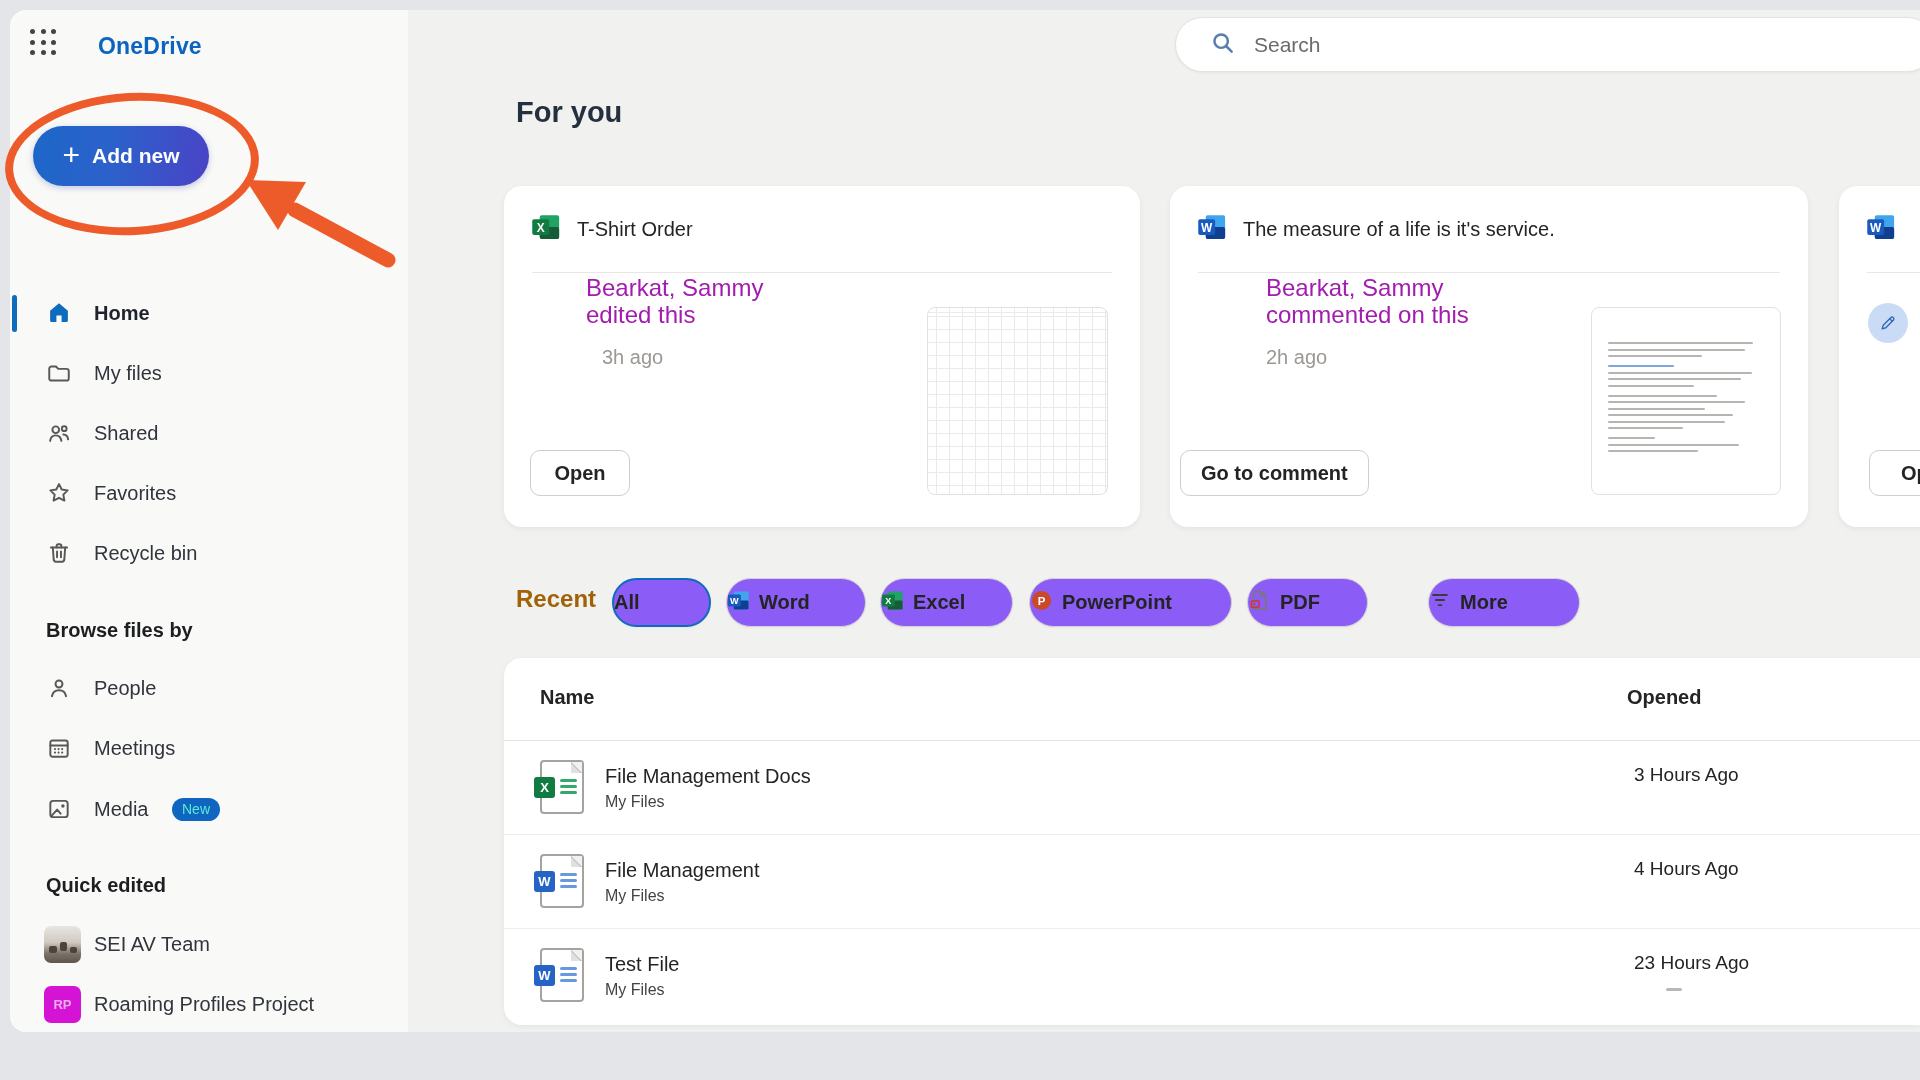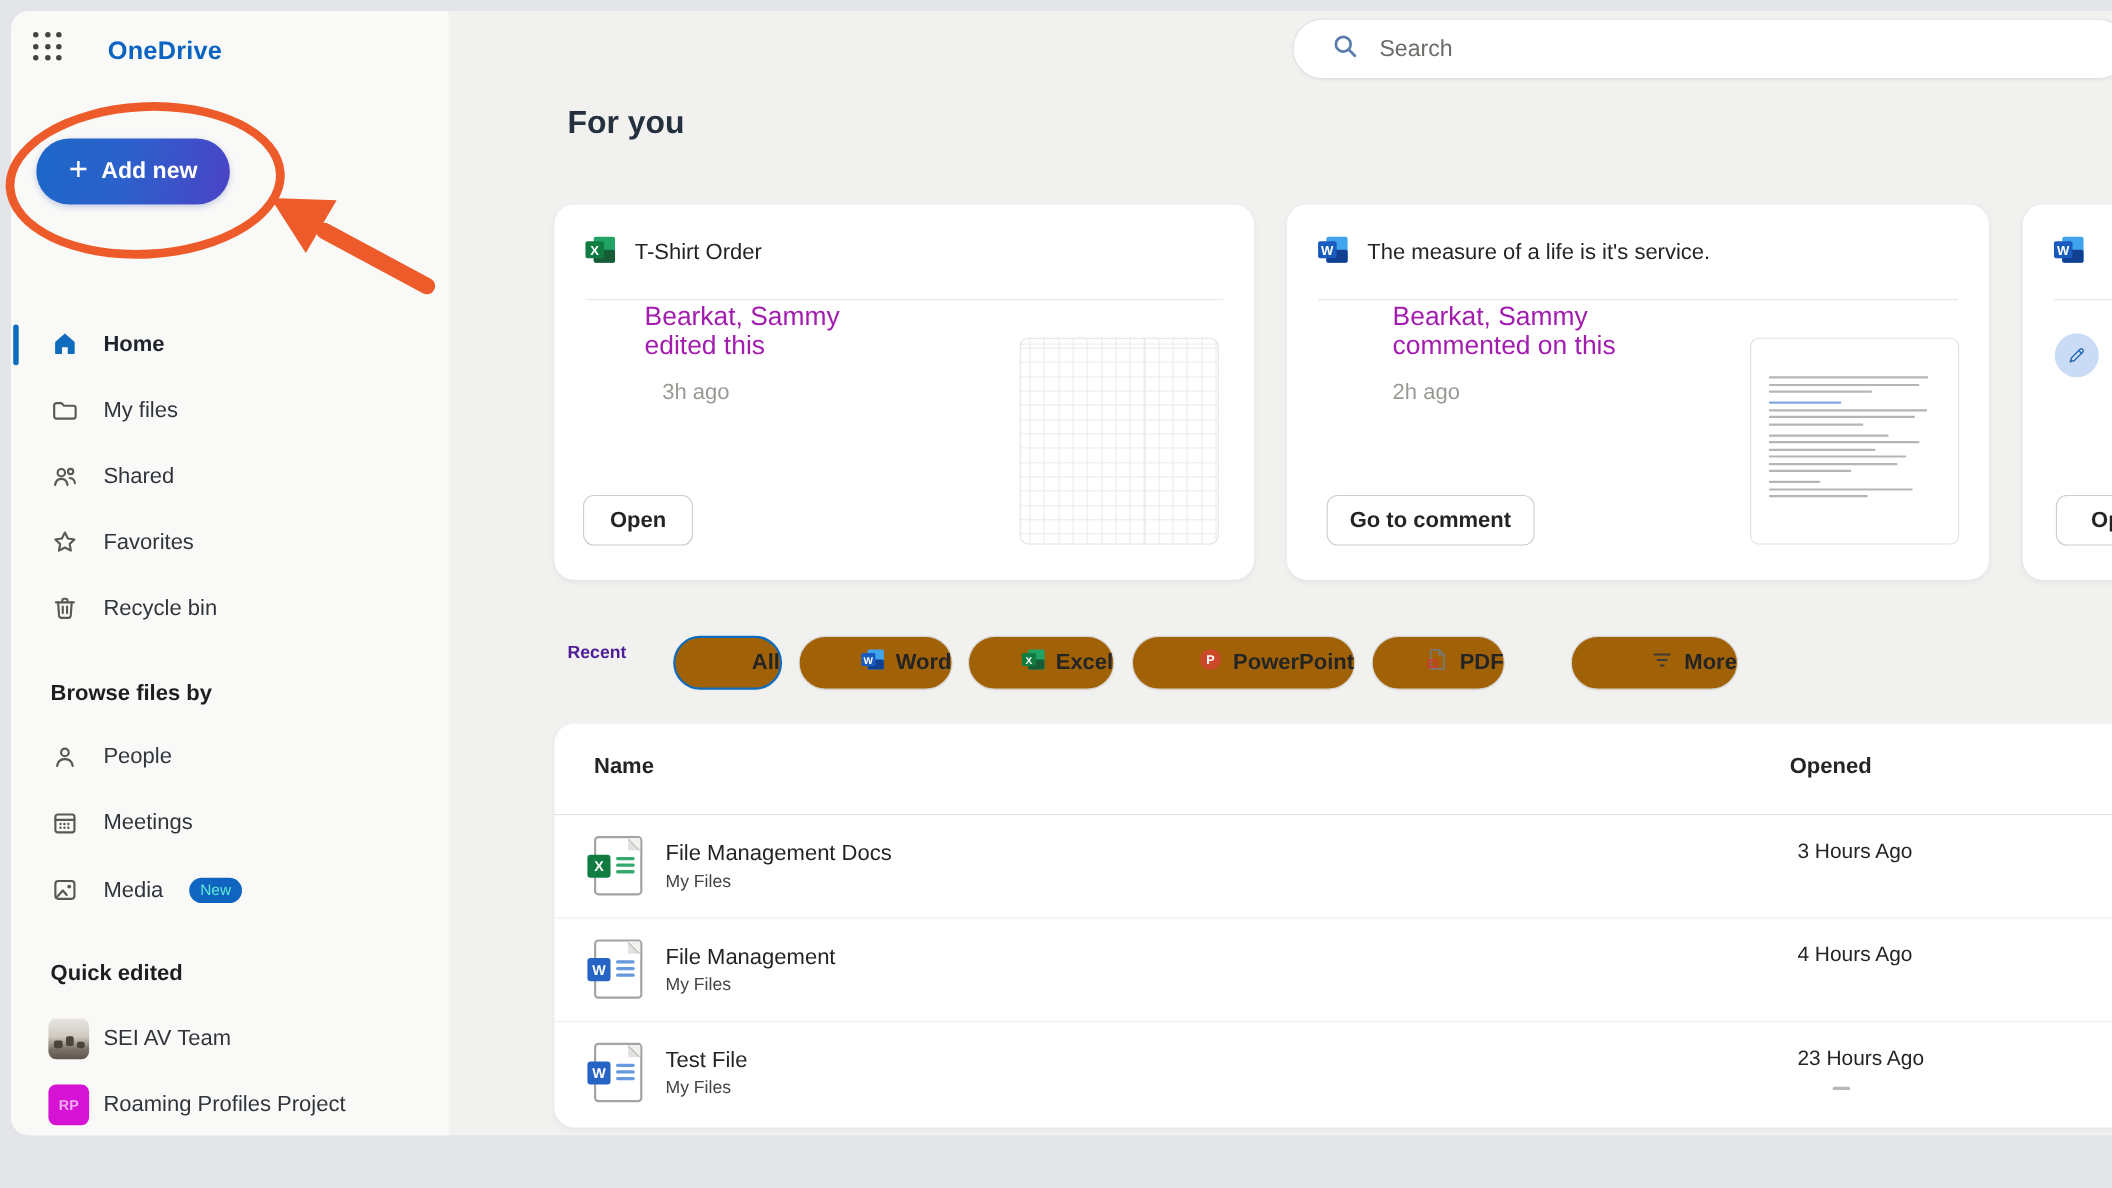--- a/index.html
+++ b/index.html
@@ -51,62 +51,62 @@
   .qa-rp{background:#d513d5;display:flex;align-items:center;justify-content:center;
     color:rgba(255,255,255,.65);font-size:13px;font-weight:bold;}
   .qa-photo{background:linear-gradient(180deg,#e8e6e2 0%,#cfc9c0 45%,#7b7166 75%,#5d564e 100%);}
   .qa-photo i{position:absolute;background:#4a443d;border-radius:2px;}
   .qa-photo i:nth-child(1){left:5px;top:20px;width:8px;height:7px;}
   .qa-photo i:nth-child(2){left:16px;top:16px;width:7px;height:9px;}
   .qa-photo i:nth-child(3){left:26px;top:21px;width:7px;height:6px;}
 
   
   .foryou-title{left:516px;top:96px;font-size:29px;font-weight:bold;color:#25303f;}
-  .recent-title{left:516px;top:585px;font-size:16px;font-weight:bold;color:#4c1d95;}
+  .recent-title{left:516px;top:585px;font-size:24px;font-weight:bold;color:#a16207;}
 
   
   .card{top:186px;height:341px;background:#fff;border-radius:18px;box-shadow:0 2px 6px rgba(0,0,0,.06);}
   .card1{left:504px;width:636px;}
   .card2{left:1170px;width:638px;}
   .card3{left:1839px;width:300px;}
   .card .chead{position:absolute;left:27px;top:26px;display:flex;align-items:center;gap:16px;}
   .card .ctitle{font-size:20px;color:#242424;}
   .card .cdiv{position:absolute;left:28px;right:28px;top:86px;height:1px;background:#e8e7e6;}
   .card .actor{position:absolute;top:88px;font-size:24px;line-height:27px;color:#a21caf;}
   .card1 .actor{left:82px;}
   .card2 .actor{left:96px;}
   .card .time{position:absolute;top:160px;font-size:20px;color:#9b9894;}
   .card1 .time{left:98px;}
   .card2 .time{left:96px;}
   .cbtn{position:absolute;top:264px;height:46px;background:#fff;border:1px solid #cfcecc;border-radius:10px;
     font-family:inherit;font-size:20px;font-weight:bold;color:#242424;cursor:pointer;padding:0 20px;}
   .card1 .cbtn{left:26px;min-width:100px;}
-  .card2 .cbtn{left:36px;}
+  .card2 .cbtn{left:10px;}
   .card3 .cbtn{left:30px;min-width:115px;}
   .thumb{position:absolute;top:121px;height:188px;background:#fff;border:1px solid #e2e1e0;border-radius:8px;box-sizing:border-box;}
   .thumb-grid{left:423px;width:181px;
     background-image:repeating-linear-gradient(to right,#ece9e9 0 1px,transparent 1px 13px),
                      repeating-linear-gradient(to bottom,#ece9e9 0 1px,transparent 1px 13px);
     background-position:8px 8px;}
   .thumb-doc{left:421px;width:190px;padding:34px 16px 16px;overflow:hidden;}
   .doclines i{display:block;height:2px;border-radius:1px;background:#b7b5b2;margin-bottom:4.5px;}
   .doclines i:nth-child(1){width:93%;}.doclines i:nth-child(2){width:88%;}
   .doclines i:nth-child(3){width:60%;}.doclines i:nth-child(4){width:42%;background:#7fa7d9;margin-top:8px;}
   .doclines i:nth-child(5){width:92%;}.doclines i:nth-child(6){width:85%;}
   .doclines i:nth-child(7){width:55%;}.doclines i:nth-child(8){width:70%;margin-top:8px;}
   .doclines i:nth-child(9){width:88%;}.doclines i:nth-child(10){width:62%;}
   .doclines i:nth-child(11){width:80%;}.doclines i:nth-child(12){width:75%;}
   .doclines i:nth-child(13){width:48%;}.doclines i:nth-child(14){width:30%;margin-top:8px;}
   .doclines i:nth-child(15){width:84%;}.doclines i:nth-child(16){width:58%;}
   .pencil-badge{position:absolute;left:29px;top:117px;width:40px;height:40px;border-radius:50%;
     background:#cadcf5;display:flex;align-items:center;justify-content:center;}
 
   
-  .pill{top:578px;height:49px;border-radius:25px;background:#a16207;border:1px solid #d6d4d1;box-sizing:border-box;
-    display:flex;align-items:center;justify-content:flex-end;gap:9px;cursor:pointer;
+  .pill{top:578px;height:49px;border-radius:25px;background:#8b5cf6;border:1px solid #d6d4d1;box-sizing:border-box;
+    display:flex;align-items:center;justify-content:flex-start;gap:9px;cursor:pointer;
     font-size:20px;font-weight:600;color:#242424;box-shadow:0 1px 2px rgba(0,0,0,.04);}
   .pill-all{left:612px;width:99px;border:2px solid #0f6cbd;}
   .pill-word{left:726px;width:140px;}
   .pill-excel{left:880px;width:133px;}
   .pill-ppt{left:1029px;width:203px;}
   .pill-pdf{left:1247px;width:121px;}
   .pill-more{left:1428px;width:152px;}
 
   
   .table{left:504px;top:658px;width:1416px;height:367px;background:#fff;border-radius:18px 0 0 18px;

